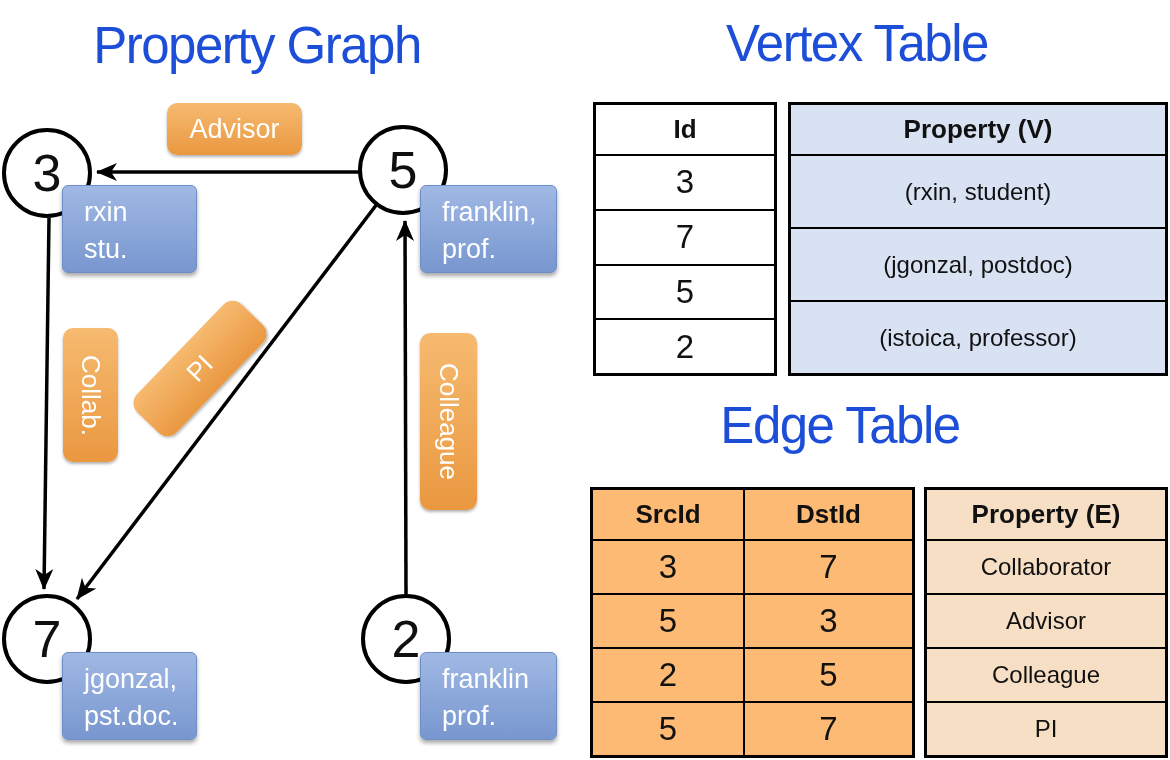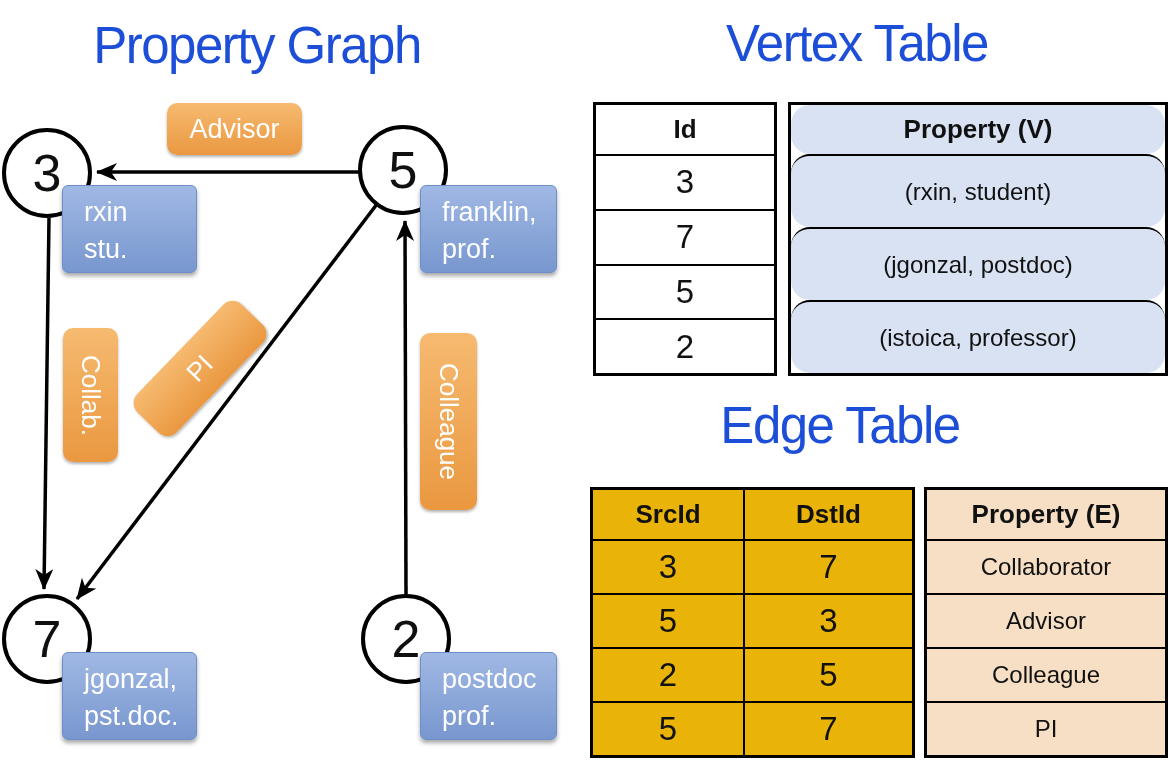--- a/index.html
+++ b/index.html
@@ -37,33 +37,33 @@
     box-shadow:0 3px 4px rgba(0,0,0,.35);
     color:#fff;font-size:27px;line-height:37px;padding:8px 0 0 21px;
   }
   
   .tcol{
     position:absolute;border:3px solid #000;display:flex;flex-direction:column;
     background:#fff;box-sizing:border-box;z-index:1;
   }
   .tgrid{
     position:absolute;border:3px solid #000;display:flex;flex-direction:row;
-    background:#eab308;box-sizing:border-box;z-index:1;
+    background:#fdba74;box-sizing:border-box;z-index:1;
   }
   .innercol{flex:1;display:flex;flex-direction:column;}
   .innercol.divider{border-left:2px solid #000;}
   .tcell{
     flex:1;display:flex;align-items:center;justify-content:center;
     border-top:2px solid #000;white-space:nowrap;
   }
   .tcell.first{border-top:none;}
   .th{font-weight:700;font-size:26px;flex:0 0 49px;}
   .num{font-size:33px;}
   .prop{font-size:24px;}
-  .bluefill{background:var(--vertex-cell-fill,#d8e2f3);border-radius:19px;}
+  .bluefill{background:var(--vertex-cell-fill,#d8e2f3);}
   .tanfill{background:var(--edge-cell-fill,#f6dfc4);}
 </style>
 </head>
 <body>
 
 <div class="canvas">
 
   <div class="title" style="left:27px;top:16px;width:460px">Property Graph</div>
   <div class="title" style="left:610px;top:396px;width:460px">Edge Table</div>
   <div class="title" style="left:627px;top:14px;width:460px">Vertex Table</div>
@@ -112,21 +112,21 @@
   </div>
   <div class="vprop" style="left:420px;top:185px;width:137px">
     <div>franklin,</div>
     <div>prof.</div>
   </div>
   <div class="vprop" style="left:62px;top:652px">
     <div>jgonzal,</div>
     <div>pst.doc.</div>
   </div>
   <div class="vprop" style="left:420px;top:652px;width:137px">
-    <div>postdoc</div>
+    <div>franklin</div>
     <div>prof.</div>
   </div>
 
   <div class="tcol" style="left:593px;top:102px;width:184px;height:274px">
     <div class="tcell th first">Id</div>
     <div class="tcell num">3</div>
     <div class="tcell num">7</div>
     <div class="tcell num">5</div>
     <div class="tcell num">2</div>
   </div>

